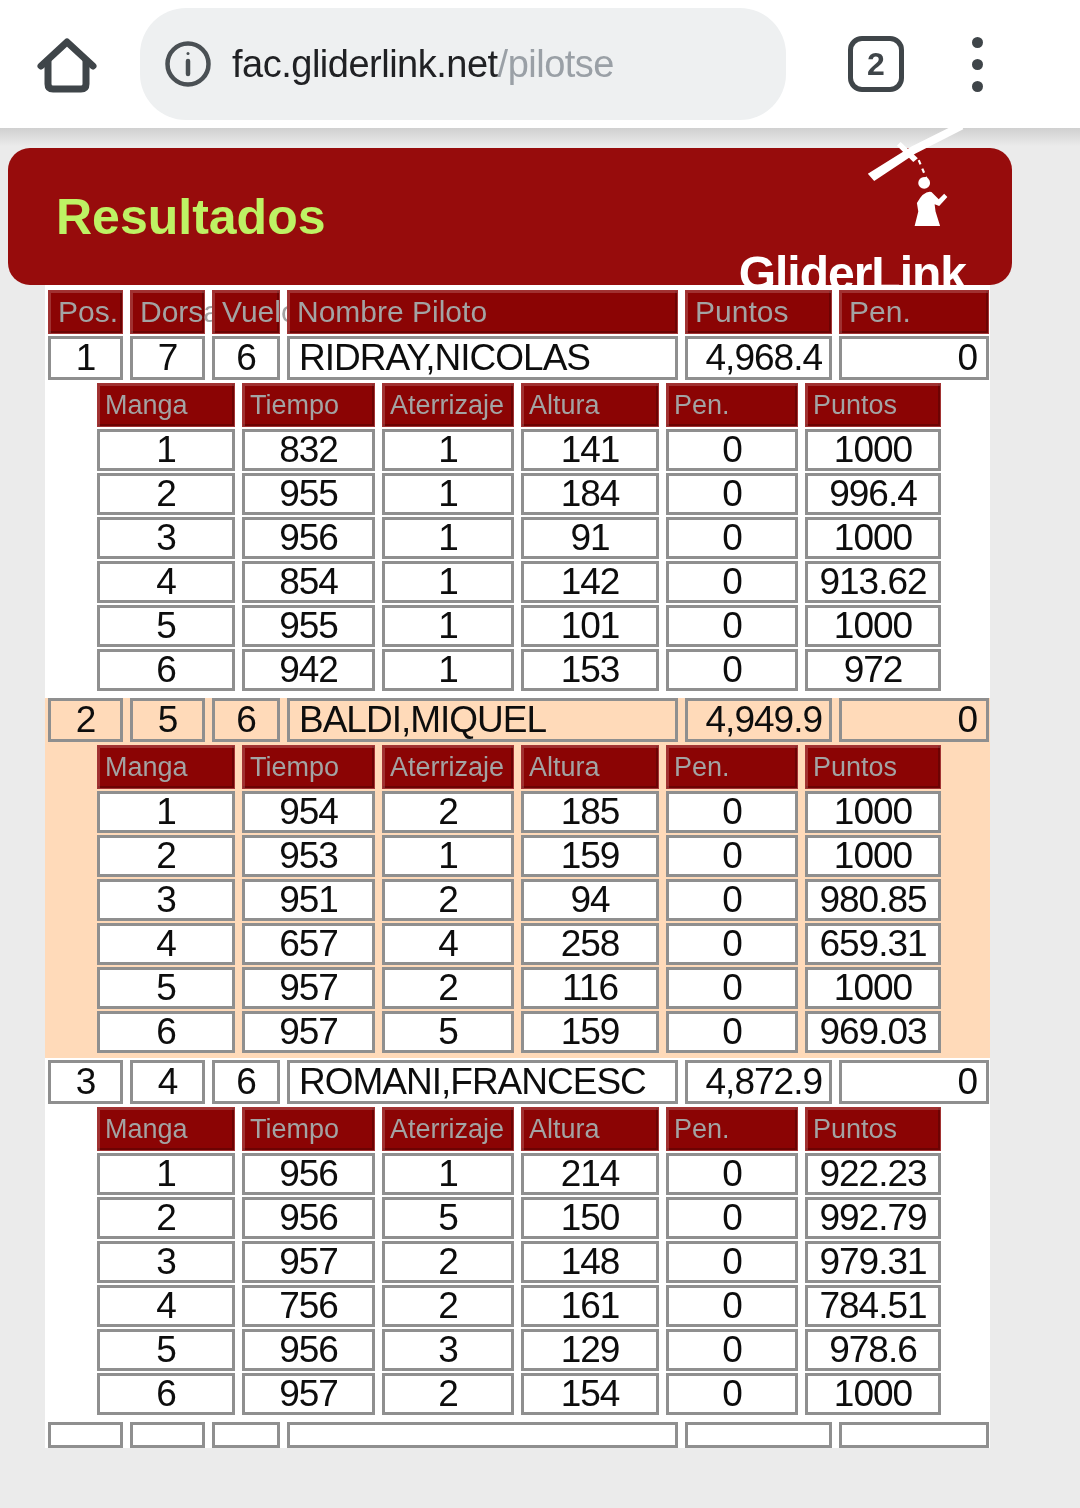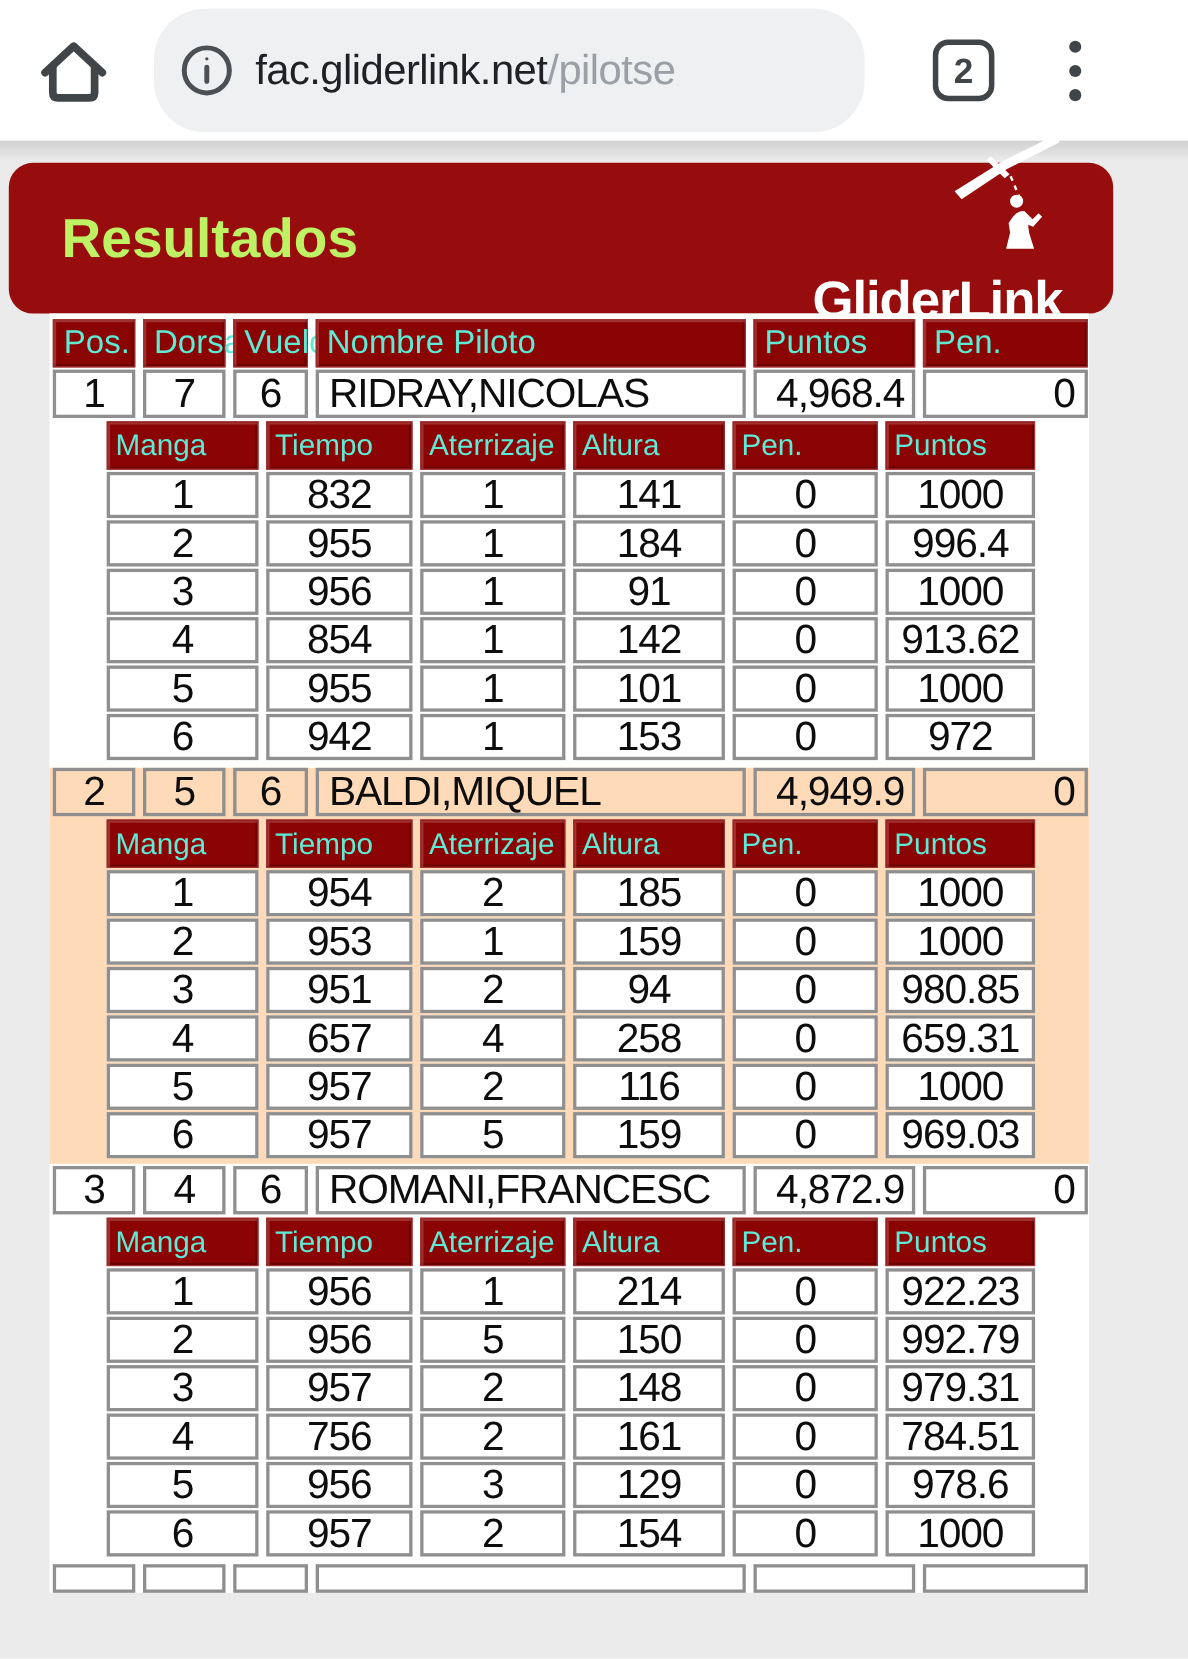--- a/index.html
+++ b/index.html
@@ -26,21 +26,21 @@
   .banner-title { color:#bef264; font-size:50px; font-weight:700; }
   .brand { display:flex; align-items:flex-end; gap:18px;flex-direction:column; }
   .brand-name { color:#fff; font-size:48px; font-weight:700; letter-spacing:-1px; padding-bottom:16px; }
 
   
   .page-title { margin:12px 0 10px 2px; font-size:38px; font-weight:700; color:#3a3a3a; letter-spacing:-0.5px; }
 
   
   .results { margin-left:45px; width:945px; background:#fff; padding:5px 0 0; }
   .outer-row { display:grid; grid-template-columns:75px 75px 68px 391px 147px 150px; column-gap:7px; padding-left:3px; }
-  .hcell { background:#8b0404; color:#5eead4; height:44px; display:flex; align-items:center; padding-left:9px;
+  .hcell { background:#8b0404; color:#a3a3a3; height:44px; display:flex; align-items:center; padding-left:9px;
            font-size:30px; border:1px solid #a23333;
            box-shadow: inset 2px 2px 0 rgba(255,255,255,.18), inset -2px -2px 0 rgba(0,0,0,.22); }
   .dcell { border:3px solid #8f8f8f; height:44px; display:flex; align-items:center; justify-content:center;
            font-size:37px; color:#0d0d0d; background:#fff; letter-spacing:-1px; }
   .prow { margin-top:2px; }
   .prow .dcell { background:transparent; }
   .pilot { padding:0 0 5px; }
   .pilot.hl { background:#ffdab9; }
   .f-nombre { justify-content:flex-start; padding-left:9px; }
   .f-puntos { justify-content:flex-end; padding-right:7px; }

